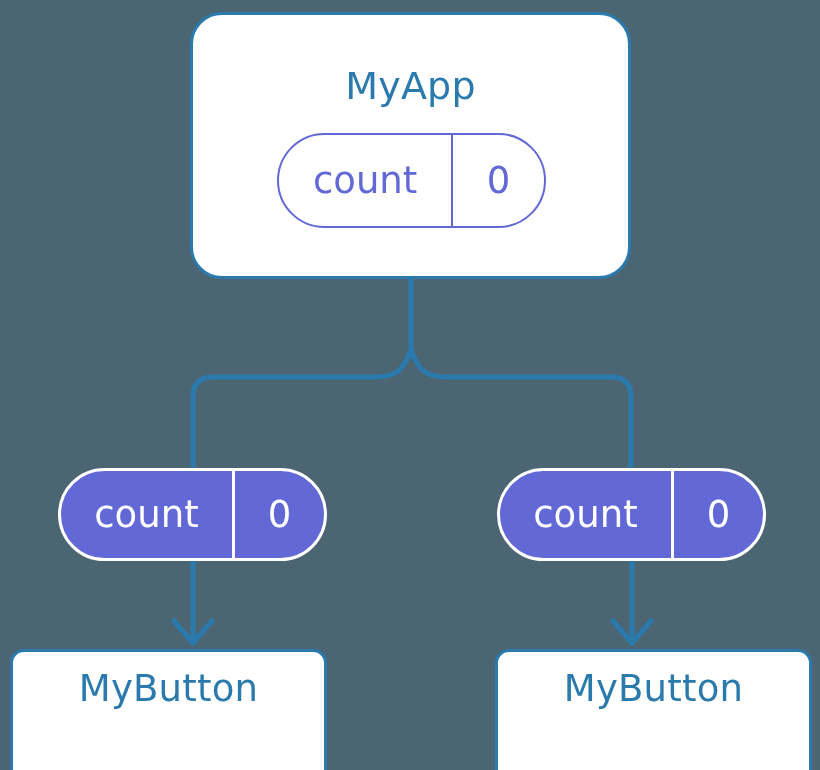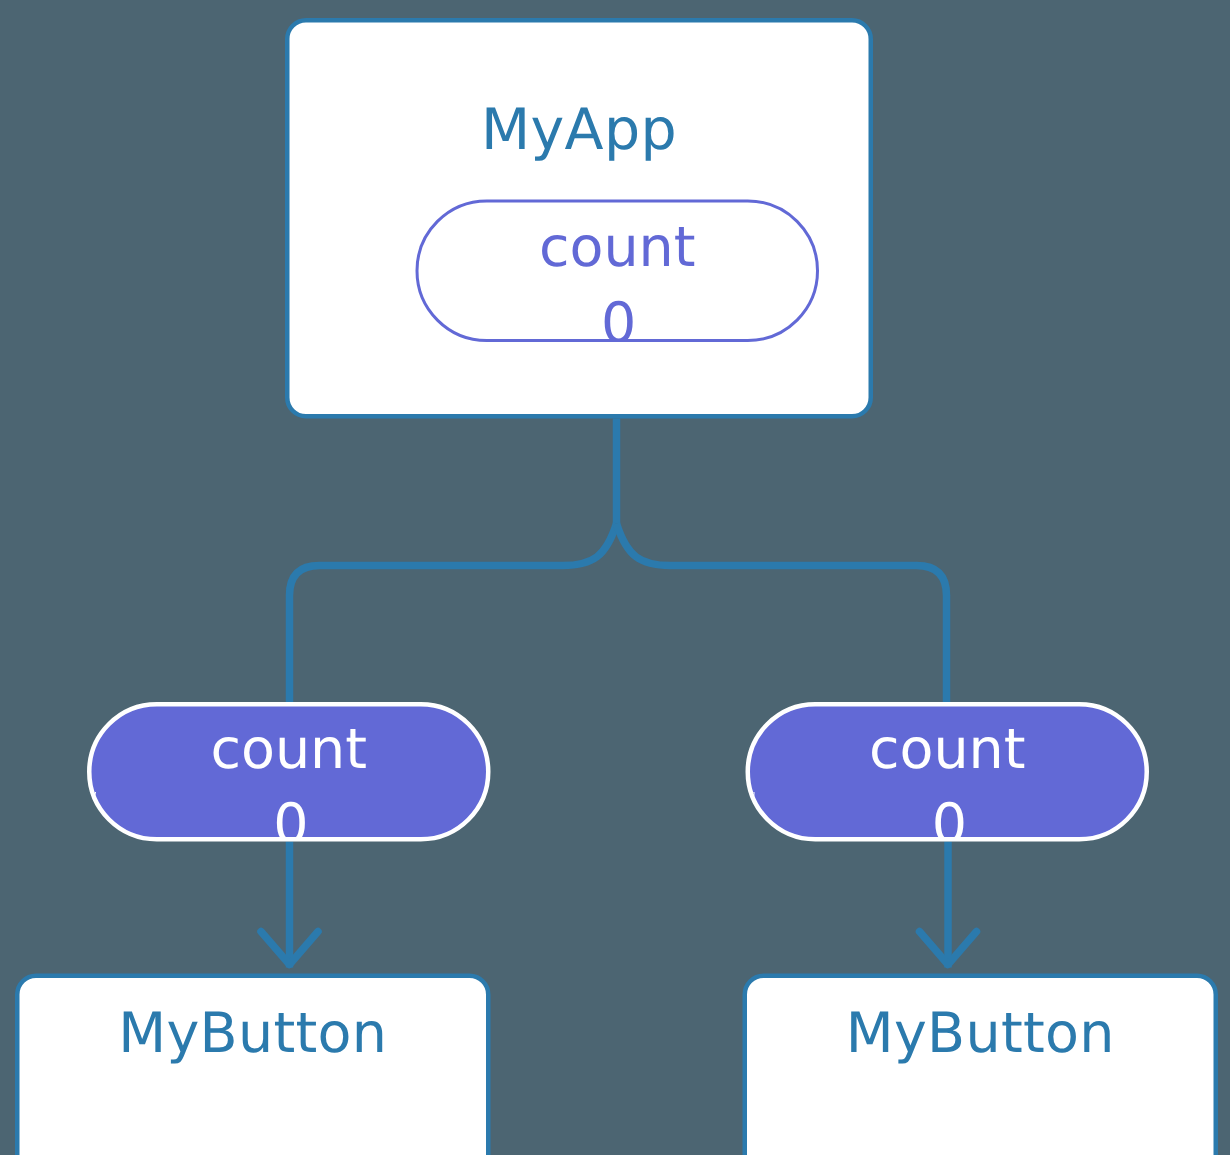--- a/index.html
+++ b/index.html
@@ -49,22 +49,23 @@
     font-weight: 400;
     letter-spacing: 0.2px;
     text-align: center;
     white-space: nowrap;
   }
 
   
   #app-card {
     left: 190px;
     top: 12px;
-    width: 392px;
+    width: 441px;
     height: 267px;
+    border-radius: 32px;
   }
   #app-card .card-title {
     margin-top: 49px;
   }
 
   
   .leaf-card {
     height: 135px;
   }
   .leaf-card .card-title {
@@ -84,21 +85,20 @@
 
   
   .pill {
     position: absolute;
     box-sizing: border-box;
     display: flex;
     align-items: stretch;
     border-radius: 999px;
     overflow: hidden;
     z-index: 3;
-    flex-direction: column;
   }
   .pill-key,
   .pill-val {
     display: flex;
     align-items: center;
     justify-content: center;
     font-size: 37px;
     font-weight: 400;
     white-space: nowrap;
   }

